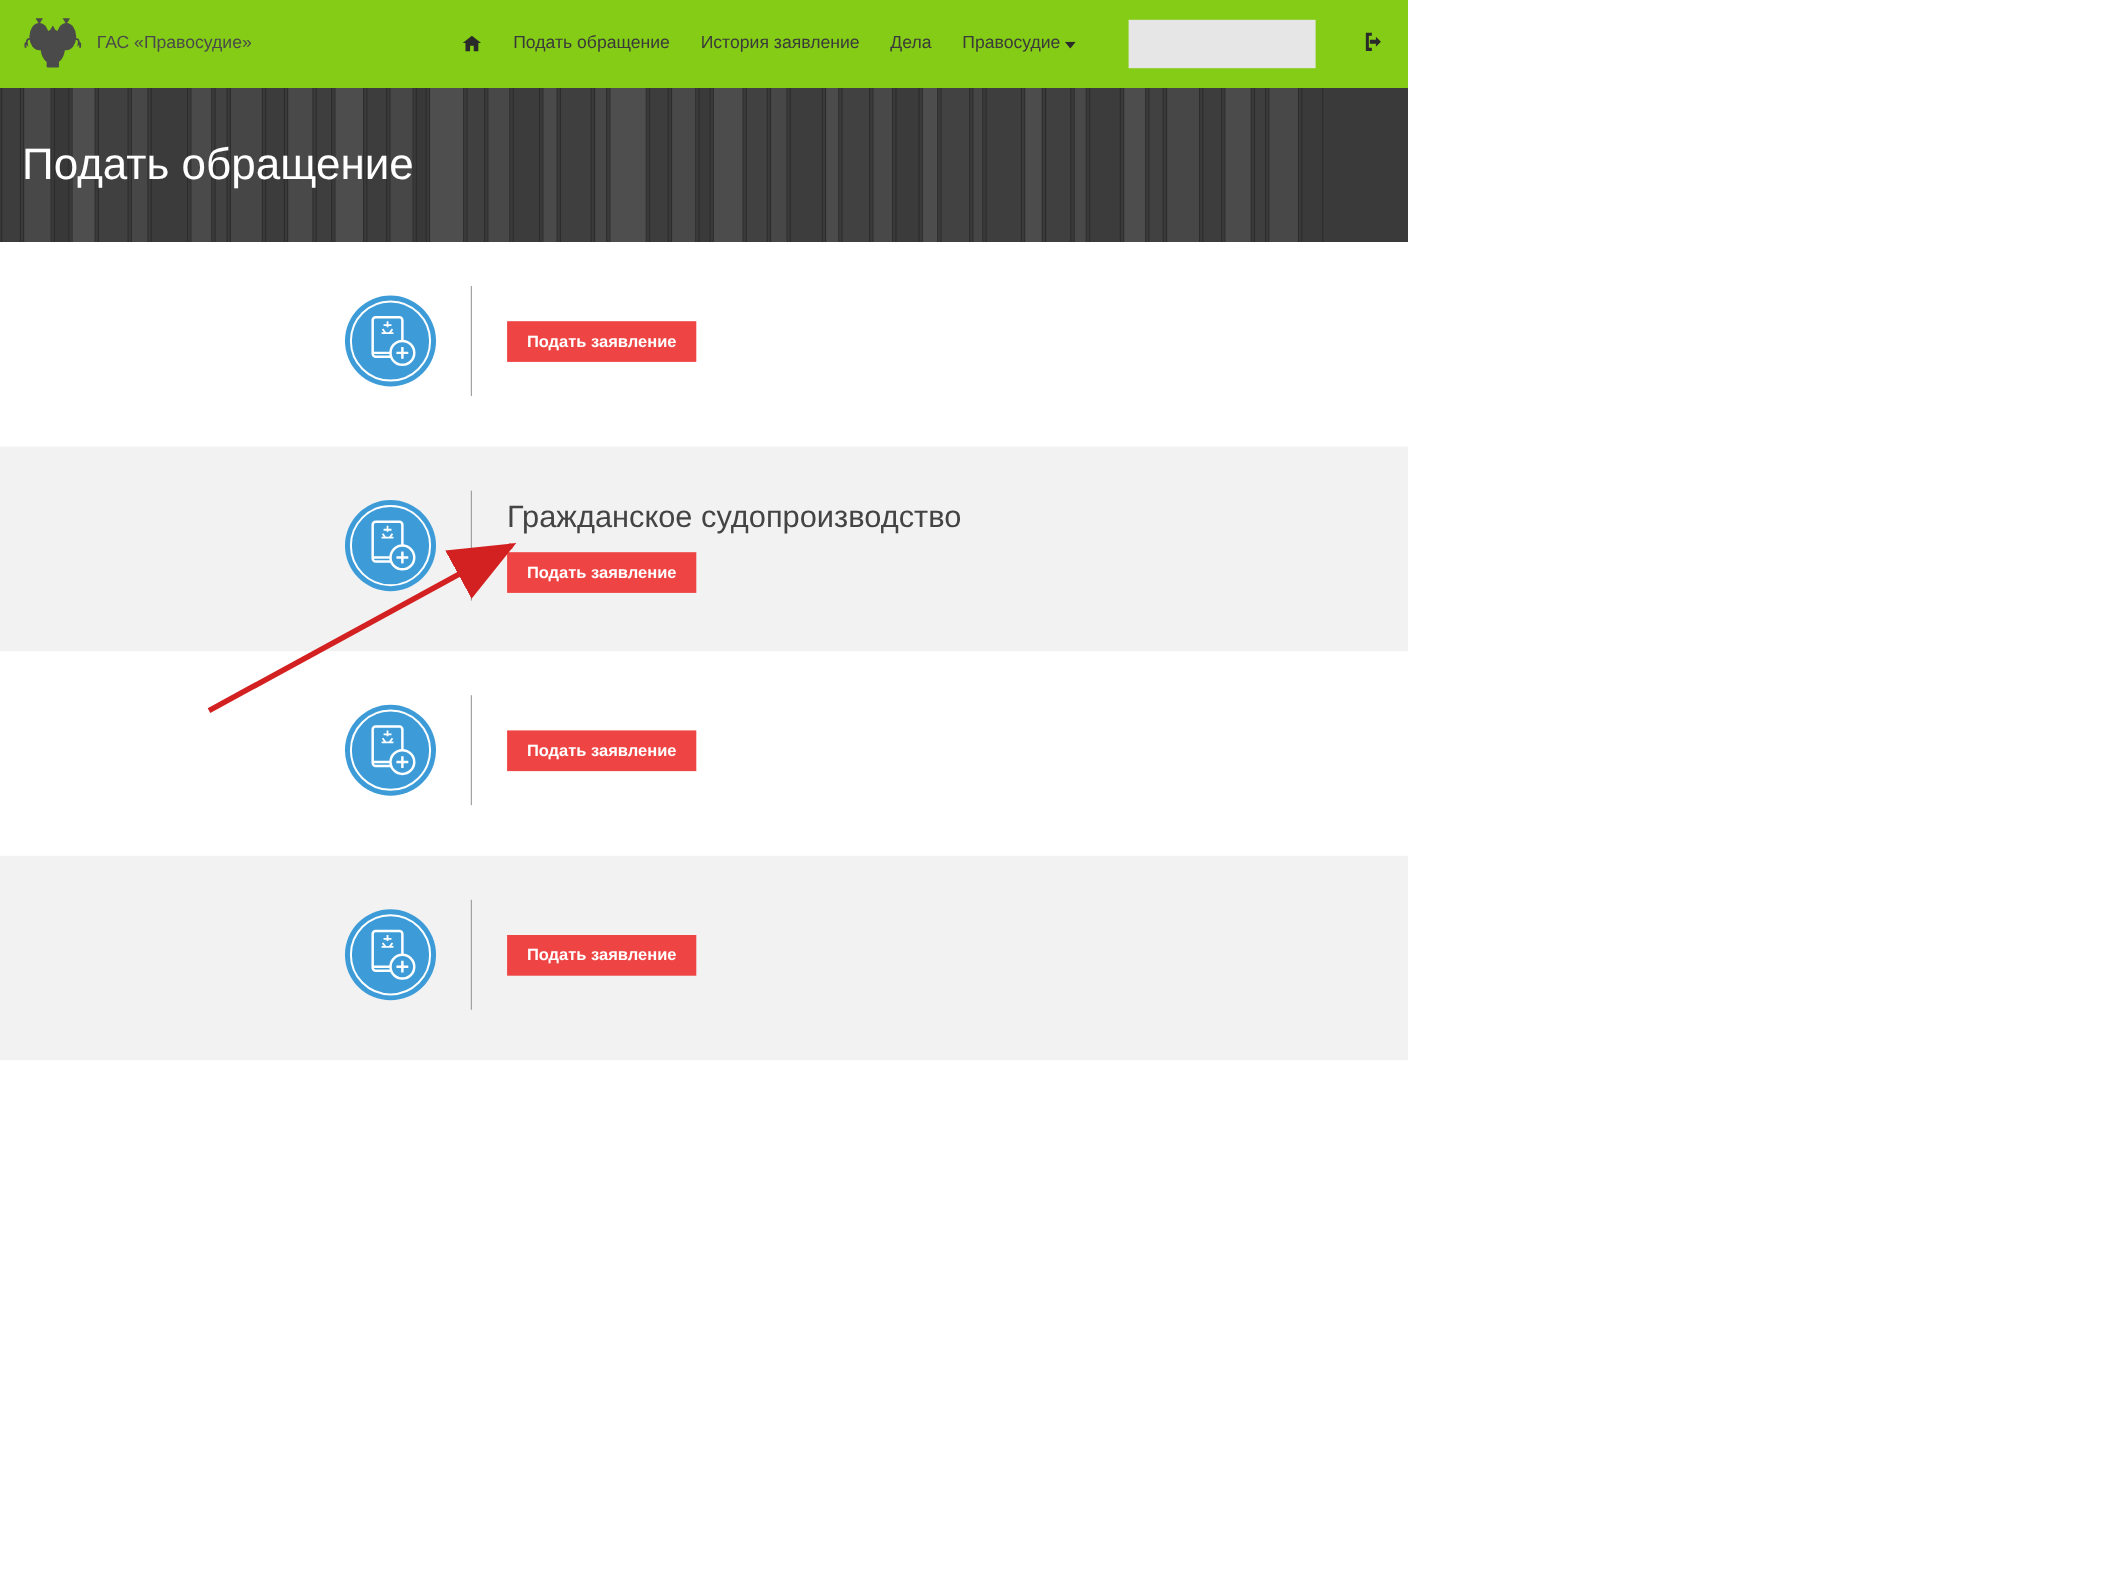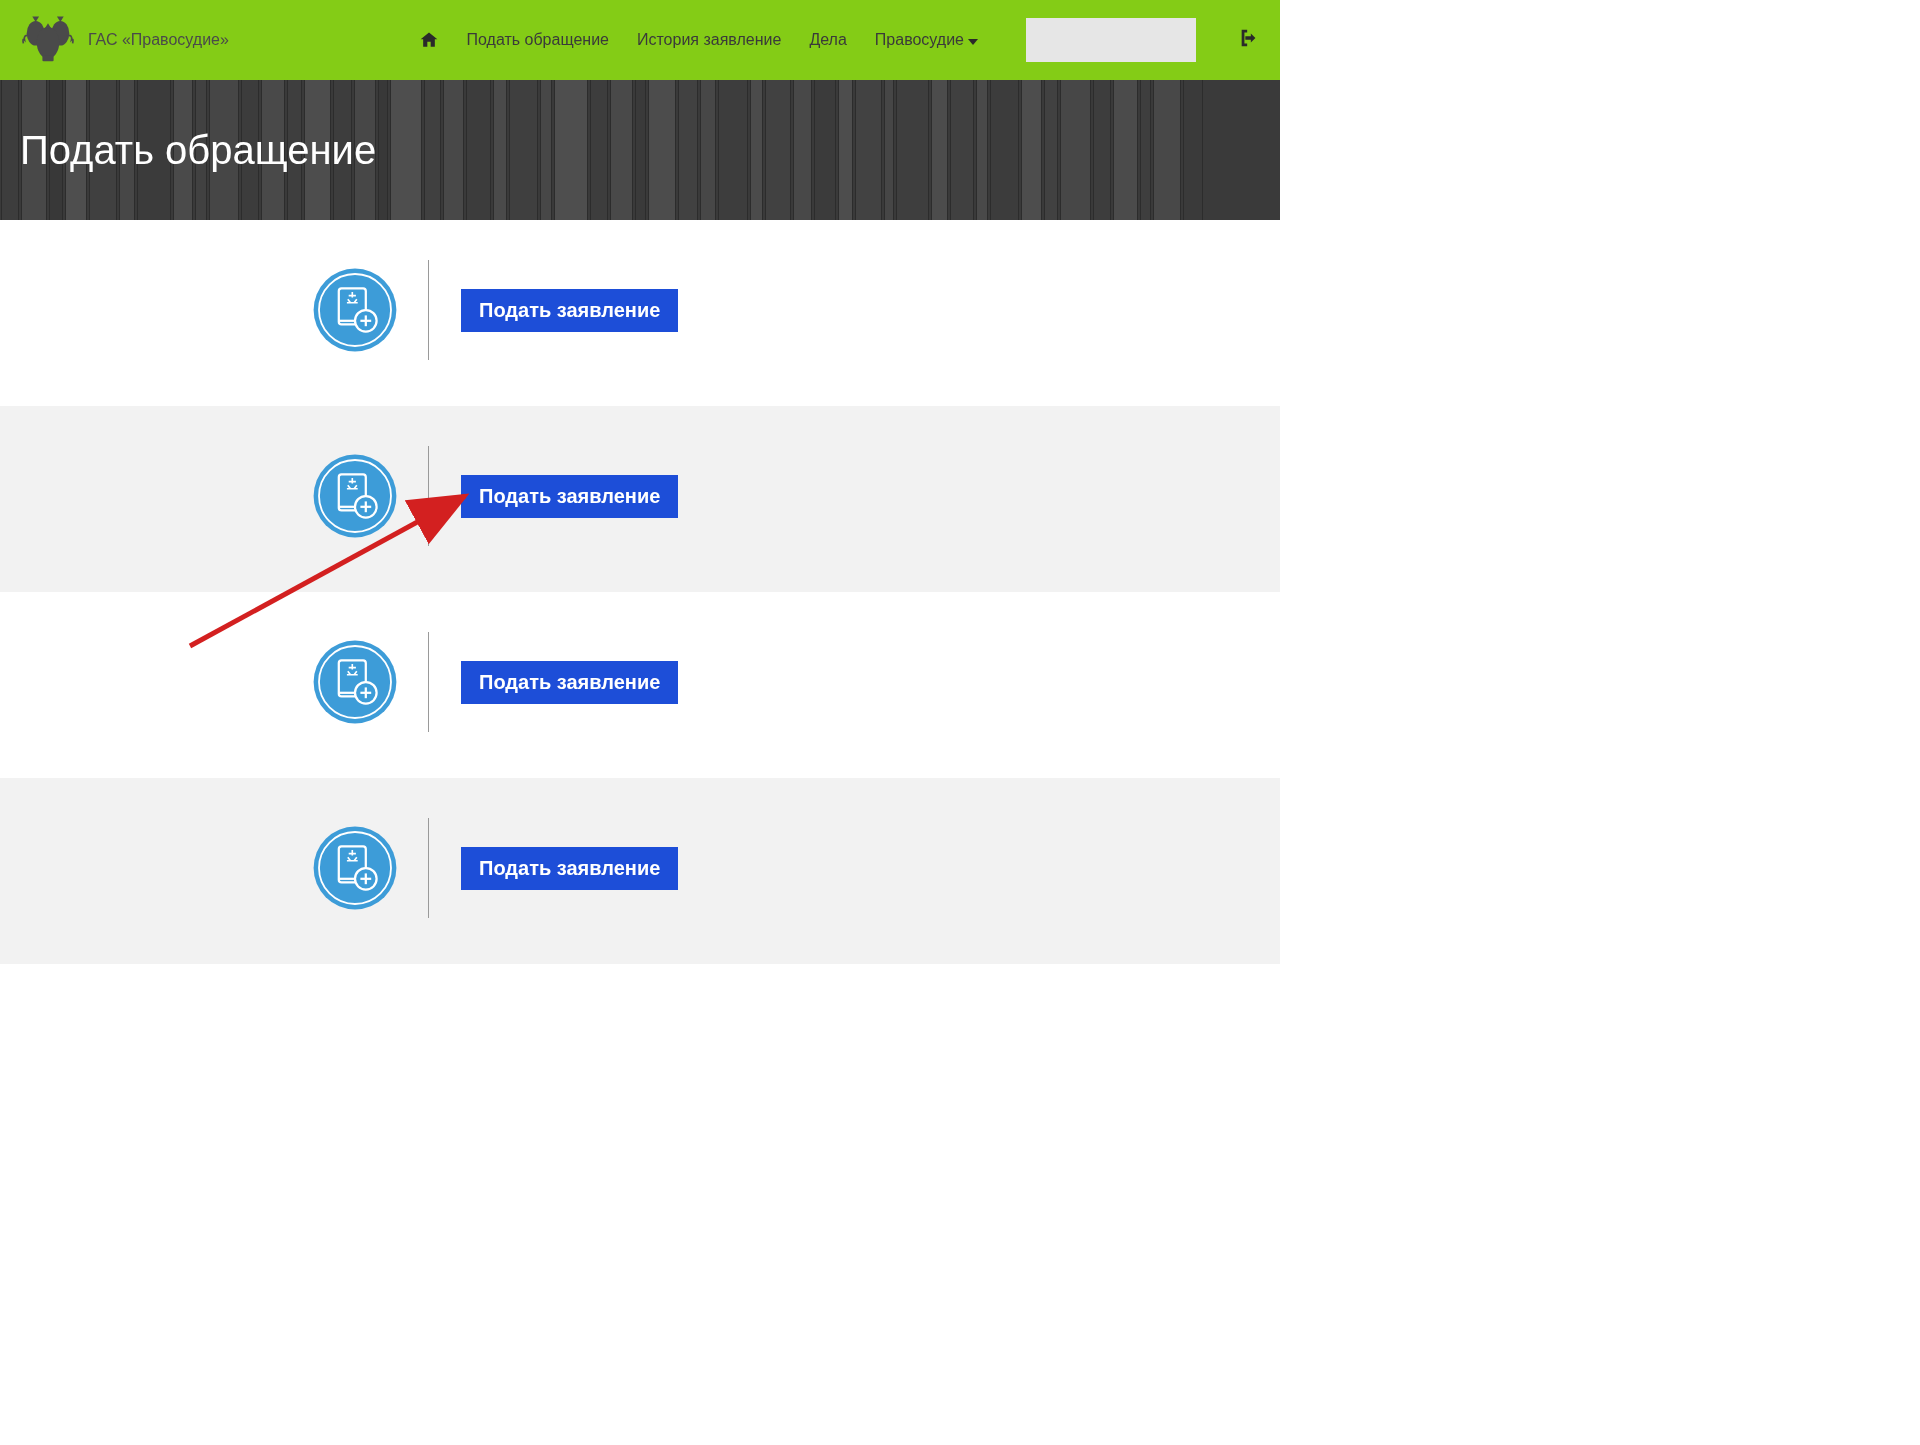--- a/index.html
+++ b/index.html
@@ -119,25 +119,25 @@
       background: #9a9a9a;
       margin: 0 32px 0 28px;
     }
     .section-text .section-title {
       font-size: 28px;
       font-weight: 300;
       color: #444;
       margin-bottom: 16px;
     }
     .apply-btn {
-      background: #1d4ed8;
+      background: #ef4444;
       color: #fff;
       border: none;
       padding: 10px 18px;
-      font-size: 20px;
+      font-size: 15px;
       cursor: pointer;
       font-weight: 600;
     }
 
     
     .arrow-overlay {
       position: absolute;
       pointer-events: none;
       z-index: 10;
     }
@@ -282,20 +282,21 @@
         <rect x="32" y="26" width="30" height="40" rx="3" fill="none" stroke="#fff" stroke-width="2.5"></rect>
         <line x1="32" y1="62" x2="62" y2="62" stroke="#fff" stroke-width="2.5"></line>
         <path d="M47 36 L47 30 M43 34 L51 34 M41 42 L53 42 M42 38 L45 42 M52 38 L49 42" stroke="#fff" stroke-width="1.8" fill="none"></path>
         <circle cx="62" cy="62" r="12" fill="#3d9cd8" stroke="#fff" stroke-width="2.5"></circle>
         <line x1="62" y1="56" x2="62" y2="68" stroke="#fff" stroke-width="2.5"></line>
         <line x1="56" y1="62" x2="68" y2="62" stroke="#fff" stroke-width="2.5"></line>
       </svg>
     </span>
     <div class="divider"></div>
     <div class="section-text">
+      <h2 class="section-title">Гражданское судопроизводство</h2>
       <button class="apply-btn">Подать заявление</button>
     </div>
   </div>
   <svg class="arrow-overlay" style="left:180px; top:70px;" width="310" height="180">
     <defs>
       <marker id="arrowhead" markerWidth="12" markerHeight="10" refX="11" refY="5" orient="auto">
         <polygon points="0 0, 12 5, 0 10" fill="#d32020"></polygon>
       </marker>
     </defs>
     <line x1="10" y1="170" x2="285" y2="20" stroke="#d32020" stroke-width="5" marker-end="url(#arrowhead)"></line>

